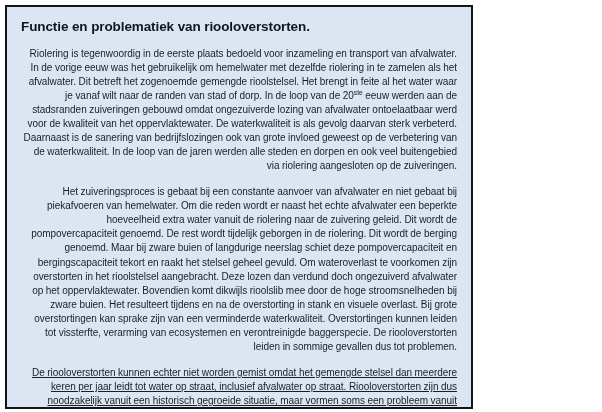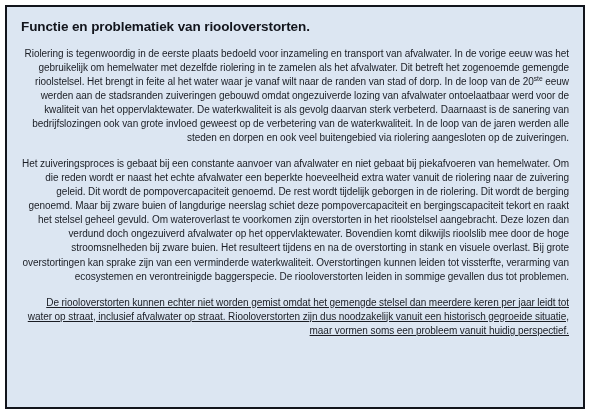--- a/index.html
+++ b/index.html
@@ -11,21 +11,21 @@
     height: 412px;
     background: #ffffff;
     font-family: "Liberation Sans", sans-serif;
     overflow: hidden;
   }
 
   #info-box {
     position: absolute;
     left: 5px;
     top: 5px;
-    width: 580px;
+    width: 468px;
     height: 404px;
     box-sizing: border-box;
     background: #dce6f2;
     border: 2px solid #12151c;
     padding: 10px 14px 10px 14px;
     overflow: hidden;
   }
 
   #box-title {
     font-size: 13.5px;

